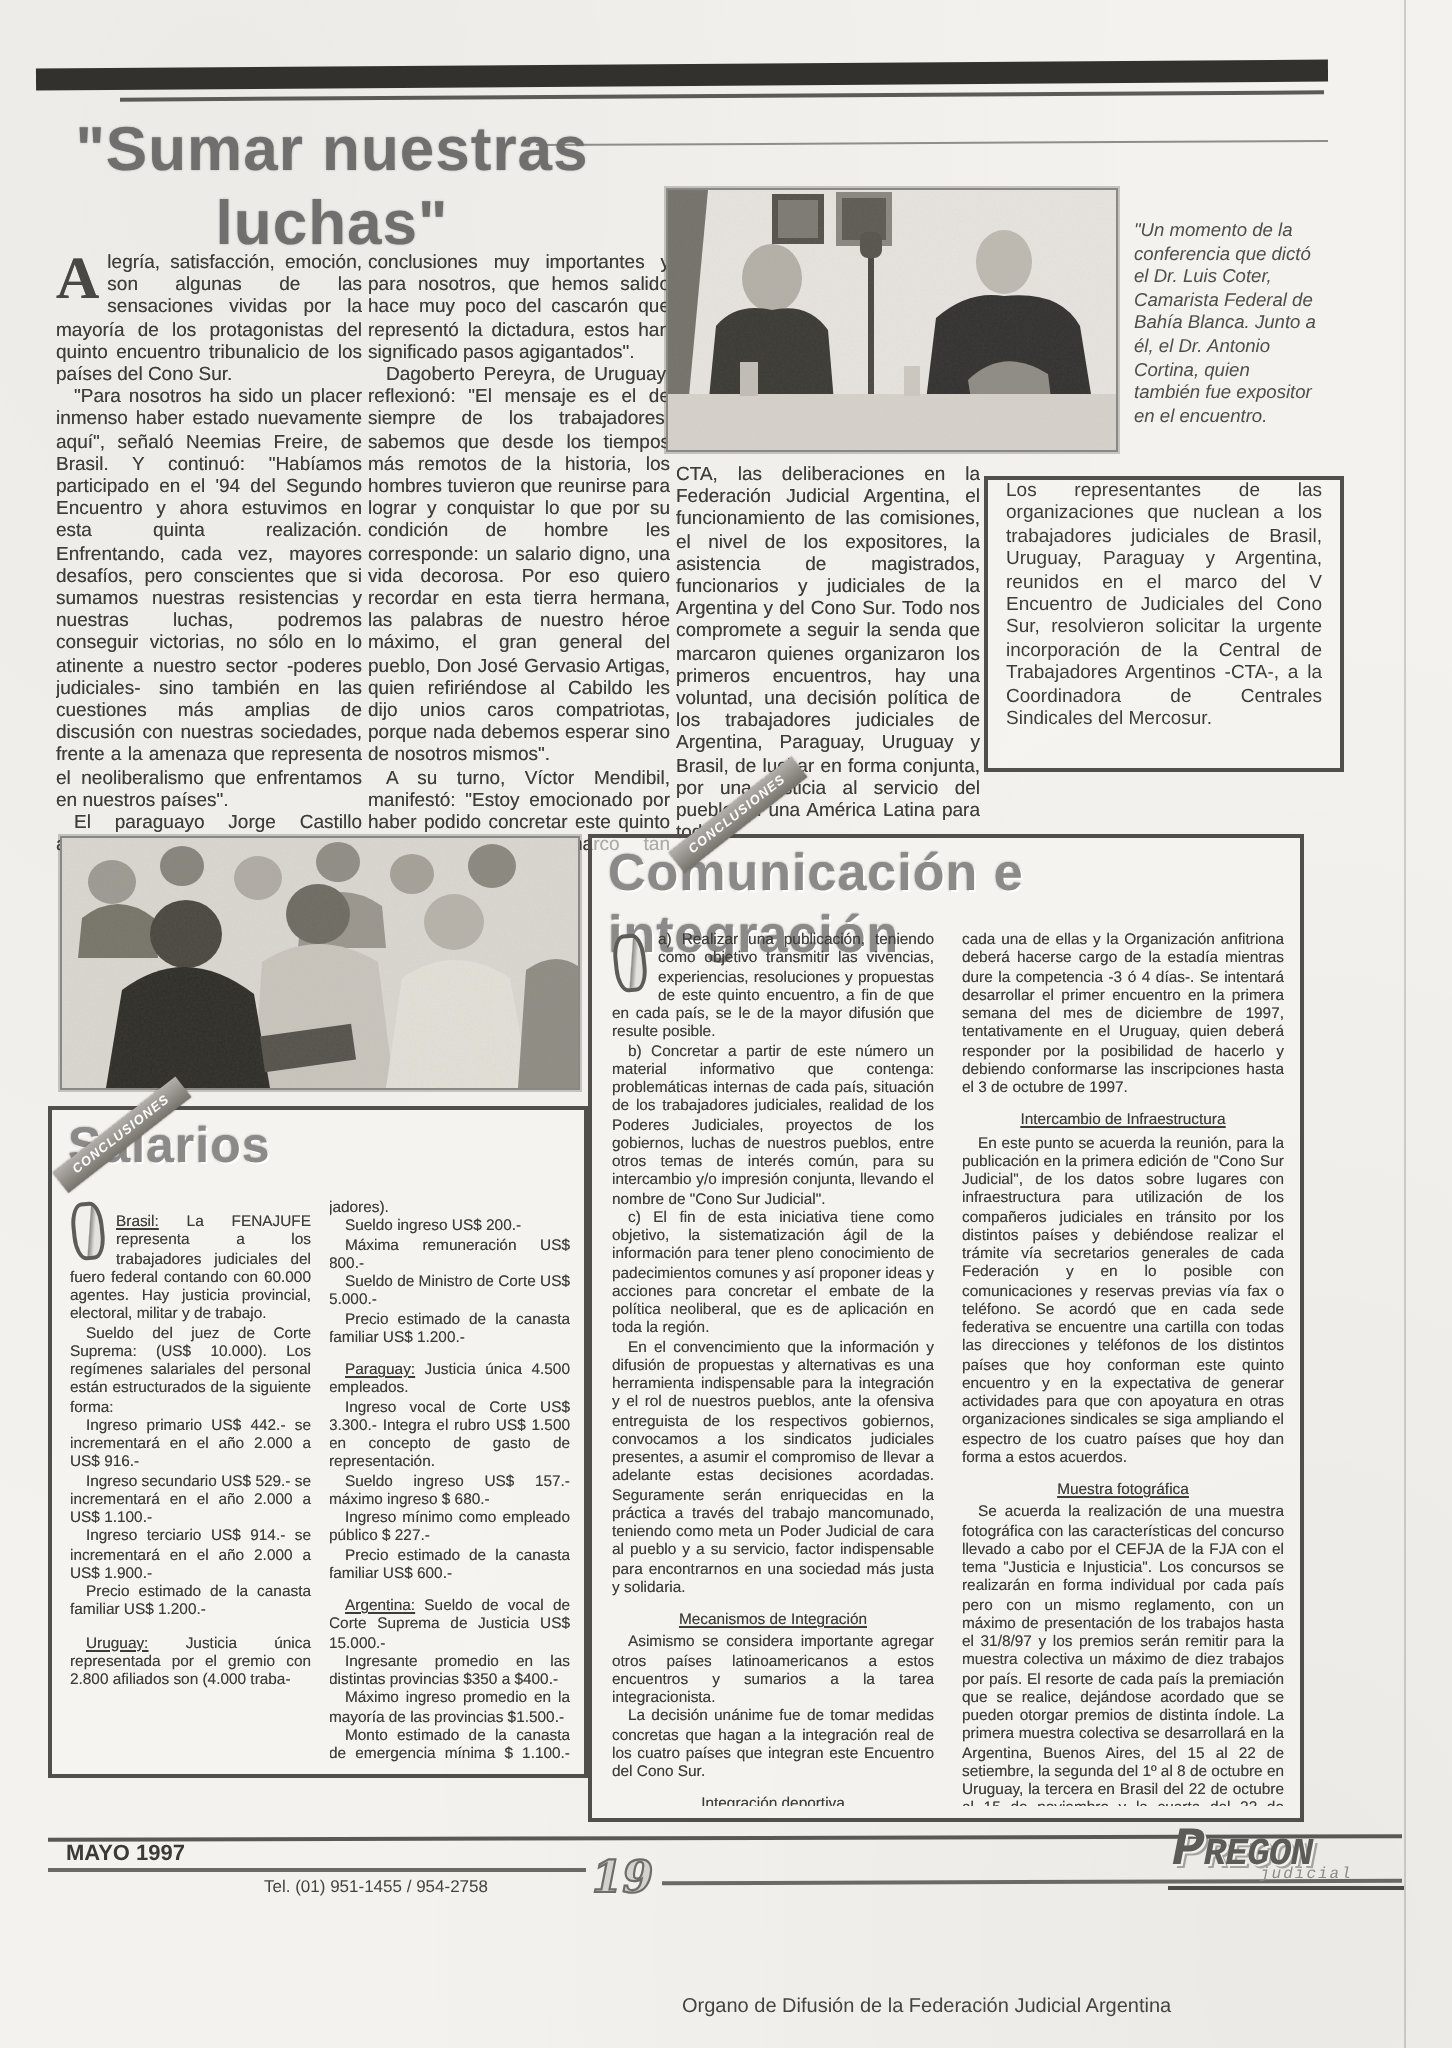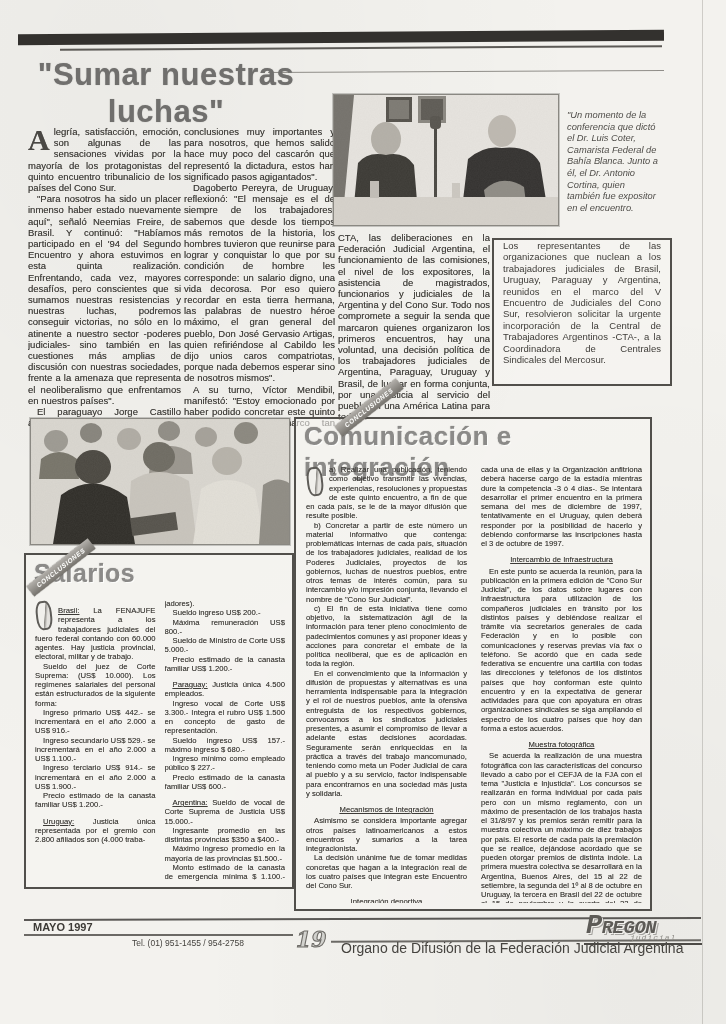--- a/index.html
+++ b/index.html
@@ -67,21 +67,21 @@
     border-radius:6px/12px;transform:rotate(-6deg);
     background:linear-gradient(100deg,#f1f0ec 52%,#8f8d88 56%,#e4e2de 72%);}
   
   .f-rule-top{left:24px;top:918px;width:677px;height:2px;background:#5a5855;transform:rotate(-.15deg);}
   .f-date{left:33px;top:921px;font-size:11px;font-weight:700;color:#3c3a36;}
   .f-rule-left{left:24px;top:934px;width:269px;height:2px;background:#6b6965;}
   .f-rule-right{left:331px;top:940px;width:370px;height:2px;background:#6b6965;transform:rotate(-.2deg);}
   .f-phone{left:132px;top:938px;font-size:8.5px;color:#45433f;}
   .f-page{left:296px;top:926px;font-family:"DejaVu Serif",serif;font-style:italic;font-weight:700;
     font-size:22px;color:rgba(121,119,114,.25);-webkit-text-stroke:1.1px #6f6d69;}
-  .f-tagline{left:341px;top:940px;font-size:14px;color:#45433f;text-align:right;}
+  .f-tagline{left:341px;top:998px;font-size:10px;color:#45433f;text-align:right;}
   .f-logo{left:586px;top:911px;font-style:italic;font-weight:900;font-size:19px;letter-spacing:-.5px;
     color:#5d5b57;text-shadow:1px 1px 0 #f3f2ee,2px 2px 0 rgba(93,91,87,.5);font-family:Liberation Mono, monospace;}
   .f-logo .lp{font-size:27px;}
   .f-logo-sub{left:630px;top:933px;font-family:Liberation Mono, monospace;font-style:italic;font-size:8px;
     color:#8d8b86;letter-spacing:1px;}
   .f-logo-rule{left:584px;top:943px;width:118px;height:2px;background:#4c4a46;}
   .crease{left:702px;top:0;width:1px;height:1024px;background:rgba(110,108,102,.28);}
 </style>
 </head>
 <body>

